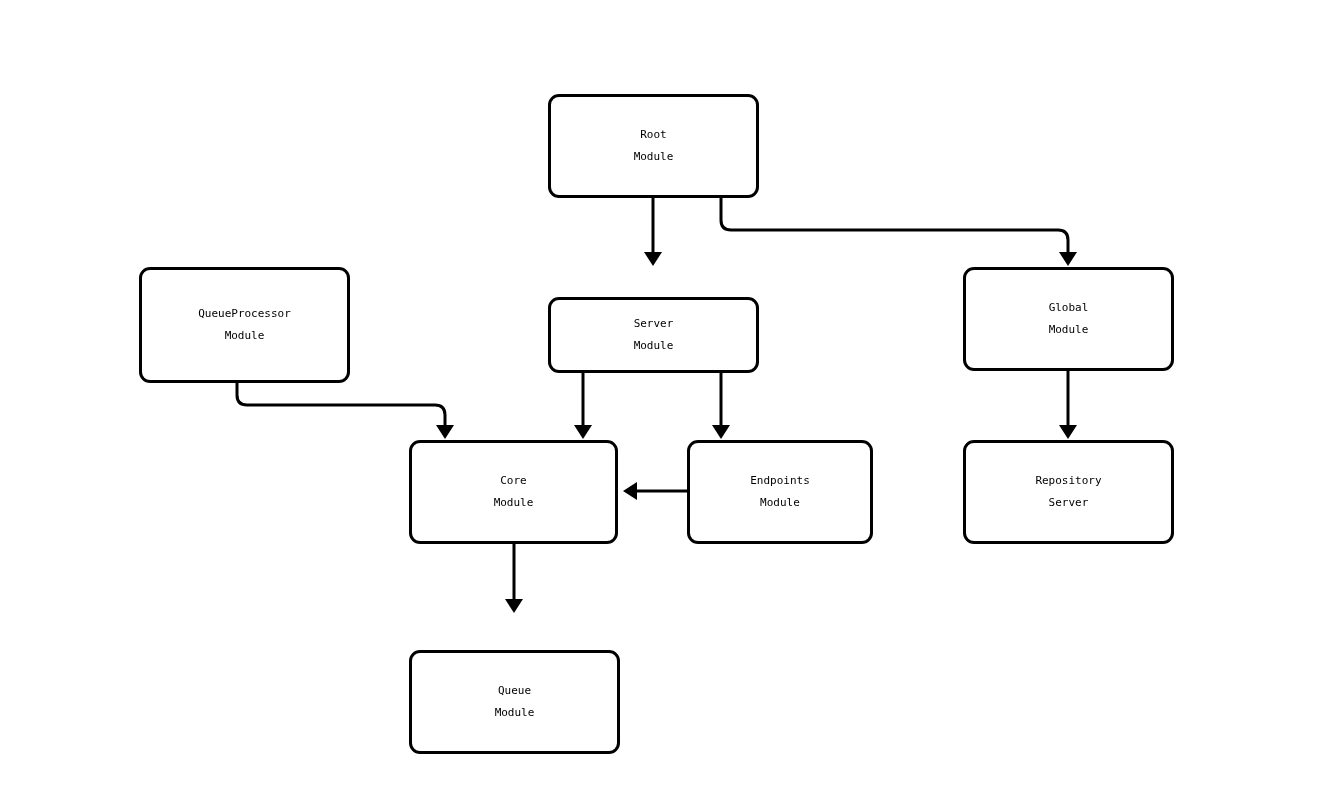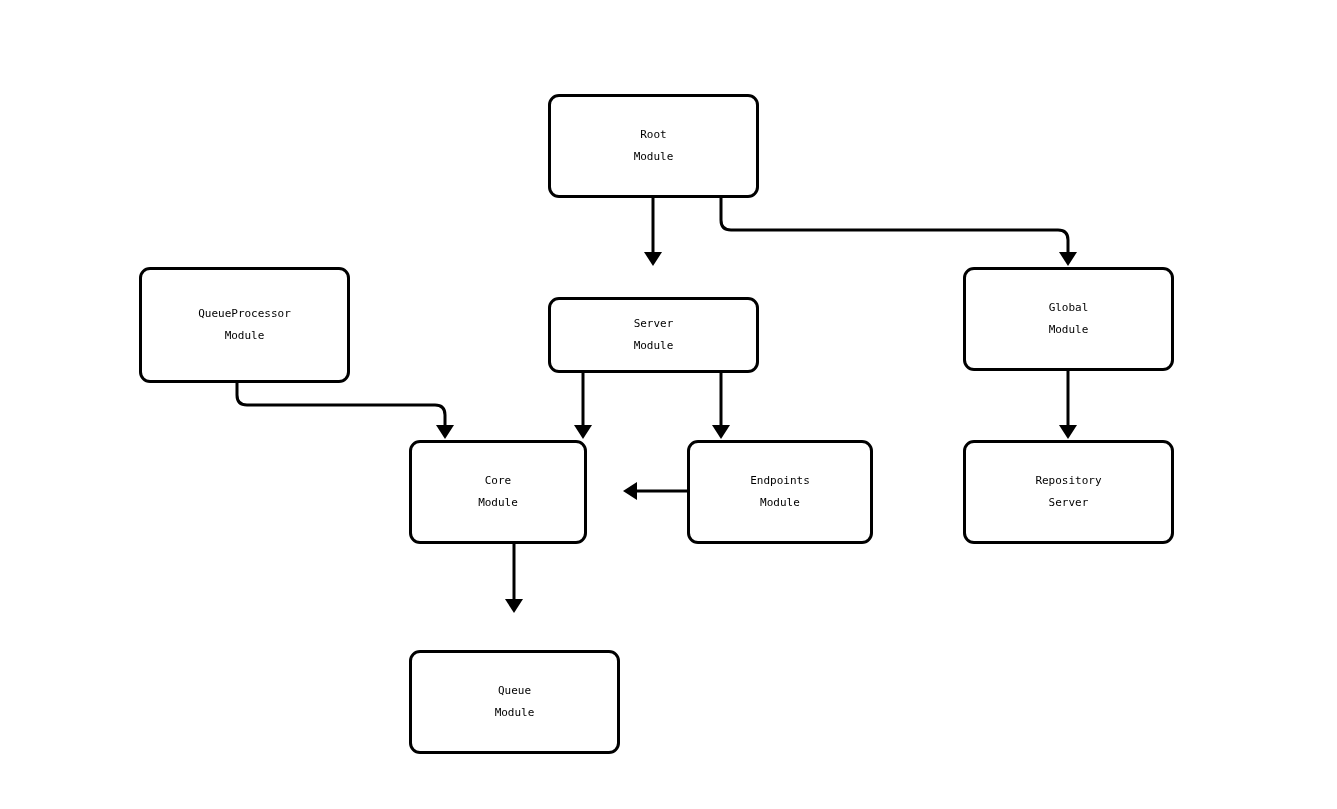--- a/index.html
+++ b/index.html
@@ -118,21 +118,21 @@
   <div class="node" style="left:548px; top:253px; width:211px; height:76px;margin-top:44px;">
     <div class="node-label">Server
 Module</div>
   </div>
 
   <div class="node" style="left:963px; top:267px; width:211px; height:104px;">
     <div class="node-label">Global
 Module</div>
   </div>
 
-  <div class="node" style="left:409px; top:440px; width:178px; height:104px;">
+  <div class="node" style="left:409px; top:440px; width:209px; height:104px;">
     <div class="node-label">Core
 Module</div>
   </div>
 
   <div class="node" style="left:687px; top:440px; width:186px; height:104px;">
     <div class="node-label">Endpoints
 Module</div>
   </div>
 
   <div class="node" style="left:963px; top:440px; width:211px; height:104px;">

